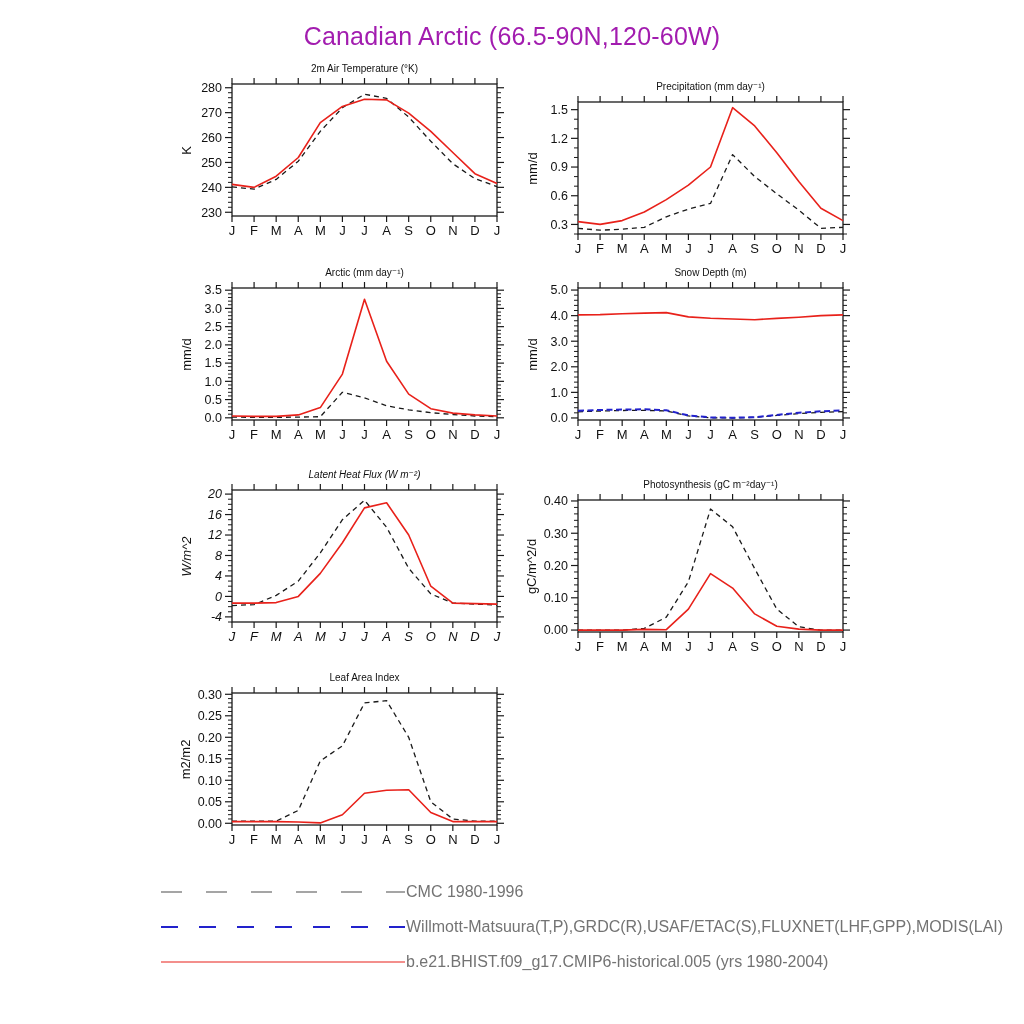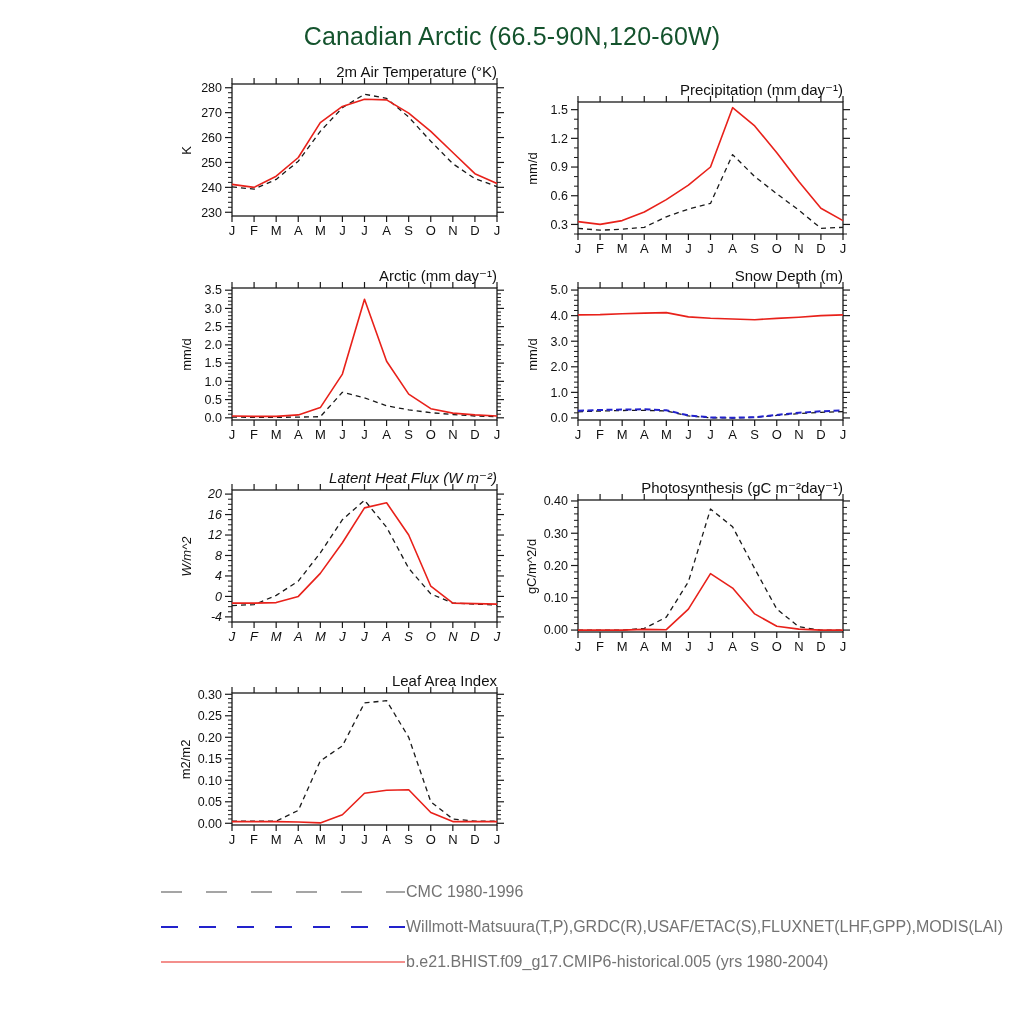--- a/index.html
+++ b/index.html
@@ -1,22 +1,22 @@
 <!DOCTYPE html>
 <html><head>
 <meta charset="utf-8">
 <style>
   html,body{margin:0;padding:0;background:#ffffff;}
   #canvas{position:relative;width:1024px;height:1024px;background:#fff;overflow:hidden;
           font-family:"Liberation Sans","DejaVu Sans",sans-serif;color:#111;}
   .main-title{position:absolute;top:22px;left:0;width:1024px;text-align:center;
-              font-size:25px;letter-spacing:0.2px;color:#14532d;}
+              font-size:25px;letter-spacing:0.2px;color:#a21caf;}
   .fig{position:absolute;width:340px;height:192px;}
-  .fig .ctitle{position:absolute;left:60px;top:-1px;width:265px;text-align:right;
-               font-size:15px;white-space:nowrap;color:#111;}
+  .fig .ctitle{position:absolute;left:60px;top:-1px;width:265px;text-align:center;
+               font-size:10px;white-space:nowrap;color:#111;}
   .fig .ytitle{position:absolute;left:2px;top:20px;width:24px;height:132px;
                display:flex;align-items:center;justify-content:center;}
   .fig .ytitle span{transform:rotate(-90deg);white-space:nowrap;font-size:13px;color:#111;}
   .fig svg{position:absolute;left:0;top:0;}
   svg text{font-family:"Liberation Sans","DejaVu Sans",sans-serif;fill:#111;}
   #legend{position:absolute;left:160px;top:874px;}
   .legend-row{display:flex;align-items:center;height:35px;}
   .legend-row svg{display:block;}
   .legend-label{font-size:16px;white-space:nowrap;color:#737373;}
 </style>

